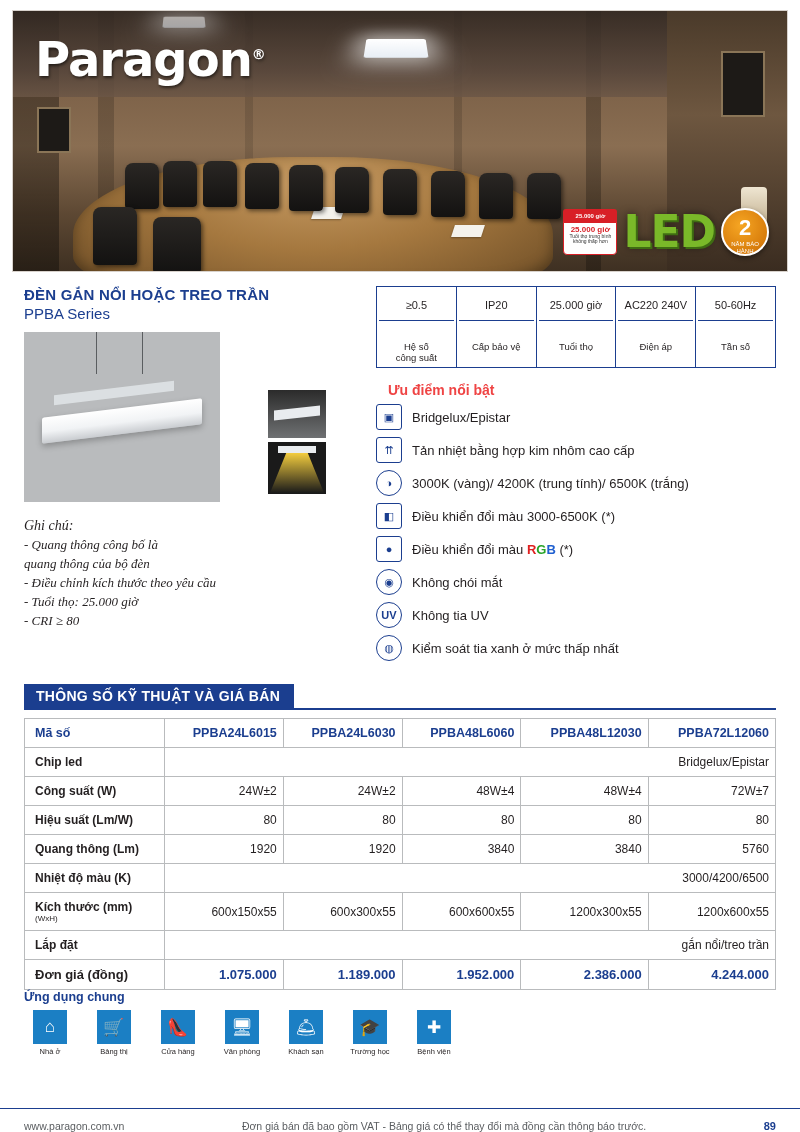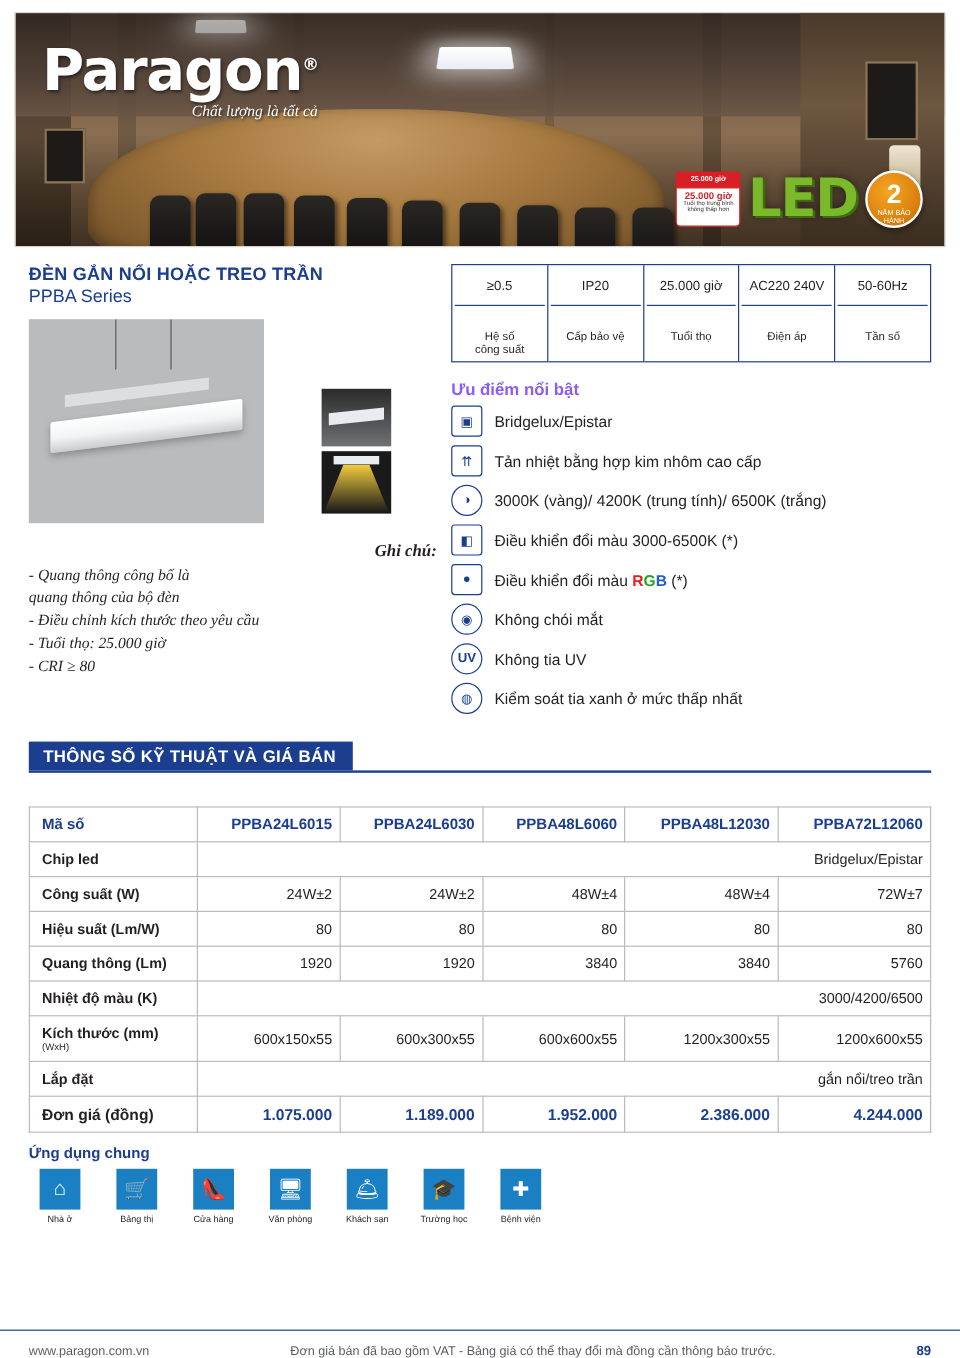--- a/index.html
+++ b/index.html
@@ -15,21 +15,21 @@
   .page {
     width: 800px; height: 1132px;
     position: relative;
     padding: 0;
   }
 
   
   .hero {
     position: relative;
     margin: 10px 12px 0 12px;
-    height: 196px;
+    height: 262px;
     background: linear-gradient(180deg,#6b5442 0%,#7c6148 28%,#8a6e52 52%,#5d4833 78%,#3e3022 100%);
     overflow: hidden;
     border: 1px solid #d8d2cc;
   }
   .hero .wallpanel {
     position:absolute; left:0; top:0; width:100%; height:100%;
     background:
       linear-gradient(90deg, rgba(0,0,0,.35) 0 6%, rgba(255,255,255,0) 6% 11%,
         rgba(0,0,0,.18) 11% 13%, rgba(255,255,255,0) 13% 30%,
         rgba(0,0,0,.12) 30% 31%, rgba(255,255,255,0) 31% 57%,
@@ -151,57 +151,57 @@
   .thumbs { position:absolute; left:244px; top:58px; width:58px; }
   .thumb1 { width:58px; height:48px; background: linear-gradient(180deg,#2b2b2b,#6f7173); position:relative; }
   .thumb1:after{ content:""; position:absolute; left:6px; top:18px; width:46px; height:10px; background:#e9ecef; transform:skewY(-6deg);}
   .thumb2 { width:58px; height:52px; margin-top:4px; background:#1a1a1a; position:relative; overflow:hidden;}
   .thumb2:before { content:""; position:absolute; left:10px; top:4px; width:38px; height:7px; background:#e9ecef;}
   .thumb2:after { content:""; position:absolute; left:2px; top:11px; width:54px; height:40px;
     background: linear-gradient(180deg, rgba(255,214,64,.95), rgba(255,214,64,0)); clip-path: polygon(30% 0, 70% 0, 100% 100%, 0 100%);}
 
   
   .note { margin-top:14px; font-family:"Liberation Serif", serif; font-style:italic; font-size:13px; color:#231f20; line-height:1.45;}
-  .note .hd { font-weight:bold; font-size:14px;text-align:right; }
+  .note .hd { font-weight:normal; font-size:14px; }
 
   
   .prod-right { flex:1; padding-left: 12px; }
   .spec-strip { display:flex; border:1px solid #1b3e8f; width:100%; }
   .spec-cell { flex:1; border-right:1px solid #1b3e8f; text-align:center; padding:5px 2px 4px; }
   .spec-cell:last-child { border-right:none; }
   .spec-val { font-size:11px; color:#231f20; line-height:1.15; min-height:26px; display:flex; align-items:center; justify-content:center;}
   .spec-lbl { font-size:9.5px; color:#231f20; border-top:1px solid #1b3e8f; padding-top:20px; margin-top:2px;}
 
-  .adv-title { color:#8b5cf6; font-weight:bold; font-size:14px; margin:14px 0 6px 0;}
+  .adv-title { color:#ef4444; font-weight:bold; font-size:14px; margin:14px 0 6px 12px;}
   .adv-item { display:flex; align-items:center; gap:10px; margin-bottom:7px; }
   .adv-ic {
     width:26px; height:26px; border:1px solid #1b3e8f; border-radius:3px;
     display:flex; align-items:center; justify-content:center; flex:0 0 26px;
     color:#1b3e8f; font-size:11px; background:#fff;
   }
   .adv-ic.round { border-radius:50%; }
   .adv-tx { font-size:13px; color:#231f20; }
   .rgb-r{color:#e02020;font-weight:bold;} .rgb-g{color:#27a327;font-weight:bold;} .rgb-b{color:#1f5fd0;font-weight:bold;}
 
   
   .secbar { margin: 16px 24px 0 24px; position:relative; height:26px; }
   .secbar .blue { background:#1b3e8f; color:#fff; font-weight:bold; font-size:14px;
     display:inline-block; padding:4px 14px 4px 12px; letter-spacing:.3px; }
   .secbar .line { position:absolute; left:0; right:0; bottom:0; height:2px; background:#1b3e8f; }
 
   
-  table.spec { width: calc(100% - 48px); margin: 28px 24px 0 24px; border-collapse: collapse; }
+  table.spec { width: calc(100% - 48px); margin: 8px 24px 0 24px; border-collapse: collapse; }
   table.spec td { border:1px solid #b9bbbd; font-size:12px; padding:7px 6px; text-align:right; color:#231f20;}
   table.spec td.rowhead { text-align:left; font-weight:bold; padding-left:10px; width:140px;}
   table.spec tr.head td { color:#1b3e8f; font-weight:bold; font-size:12.5px;}
   table.spec tr.price td { color:#1b3e8f; font-weight:bold; font-size:13px;}
   table.spec tr.price td.rowhead { color:#231f20; }
 
   
-  .apps { margin: 10px 24px 0 24px; }
+  .apps { margin: 0 24px 0 24px; }
   .apps-title { color:#1b3e8f; font-weight:bold; font-size:12.5px; margin-bottom:6px;}
   .apps-row { display:flex; gap:12px; }
   .app { width:52px; text-align:center; }
   .app .ic {
     width:34px; height:34px; margin:0 auto; background:#1b7fc4;
     display:flex; align-items:center; justify-content:center; color:#fff; font-size:17px;
   }
   .app .lb { font-size:7.5px; margin-top:3px; color:#231f20;}
 
   
@@ -240,21 +240,20 @@
       <div class="chair" style="left:370px; top:158px;"></div>
       <div class="chair" style="left:418px; top:160px;"></div>
       <div class="chair" style="left:466px; top:162px;"></div>
       <div class="chair" style="left:514px; top:162px;"></div>
       <div class="chair" style="left:80px; top:196px; width:44px; height:58px;"></div>
       <div class="chair" style="left:140px; top:206px; width:48px; height:56px;"></div>
     </div>
 
     <div class="logo">
       <div class="word"><span>Paragon</span><span class="reg">®</span></div>
-      <div class="slogan">Chất lượng là tất cả</div>
     </div>
 
     <div class="badges">
       <div class="badge-hours">
         <div class="ribbon">25.000 giờ</div>
         <div class="body">
           <div class="hrs">25.000 giờ</div>
           <div class="sub">Tuổi thọ trung bình không thấp hơn</div>
         </div>
       </div>

